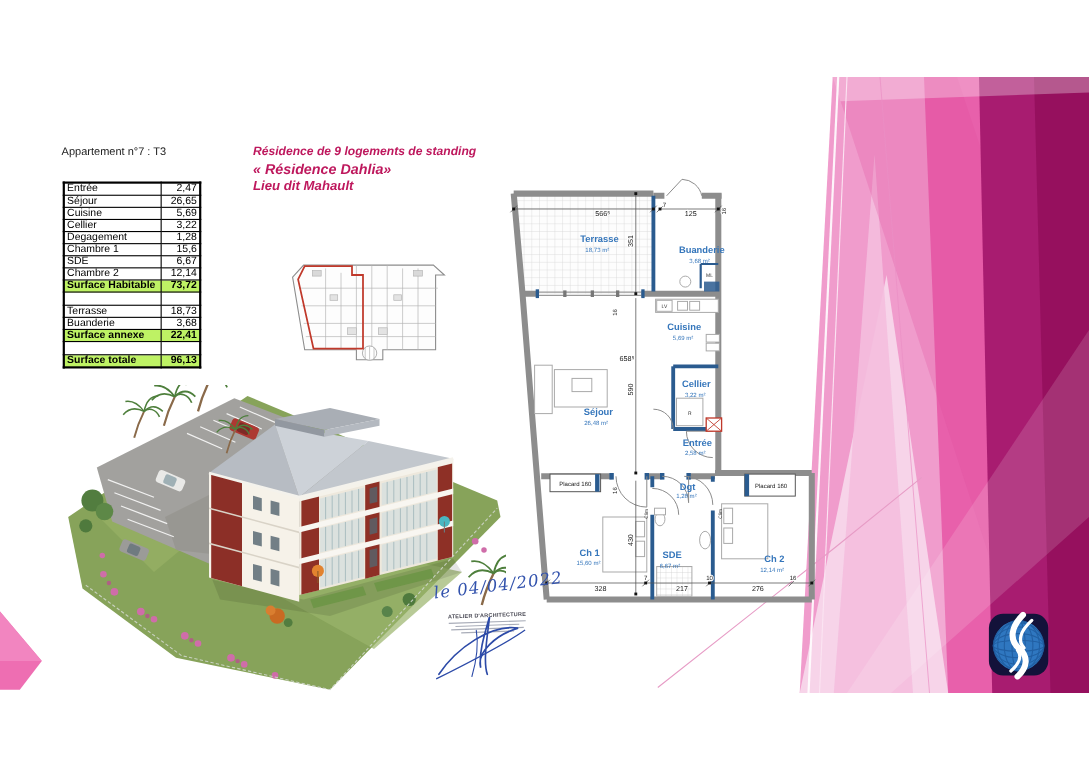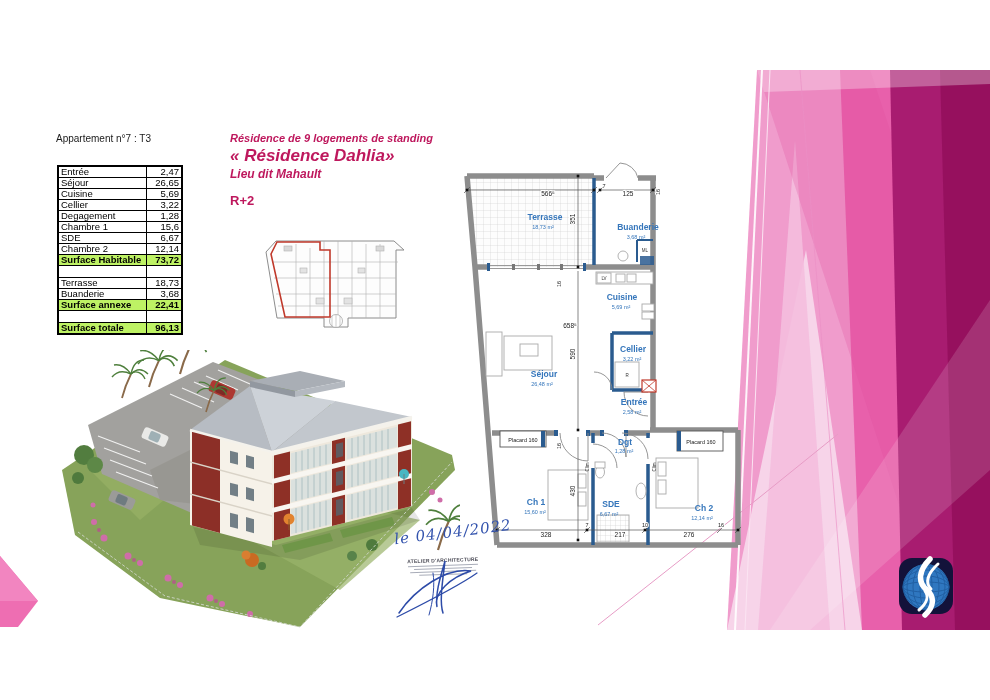--- a/index.html
+++ b/index.html
@@ -12,21 +12,21 @@
   .apt-heading{position:absolute;left:56px;top:133px;font-size:10px;color:#1a1a1a;z-index:1;}
   table.surfaces{position:absolute;left:57px;top:165px;border-collapse:collapse;
                  border:2px solid #000;width:126px;font-size:9.5px;color:#000;z-index:1;}
   table.surfaces td{border:1px solid #000;height:10px;line-height:10px;padding:0 2px;white-space:nowrap;}
   table.surfaces td.lbl{width:86px;}
   table.surfaces td.val{text-align:right;width:34px;}
   table.surfaces tr.summary td{background:#bef264;font-weight:bold;margin-top:24px;}
   table.surfaces tr.spacer td{height:11px;background:#fff;}
   .res-header{position:absolute;left:230px;top:132px;width:220px;text-align:left;color:#be185d;z-index:1;}
   .res-line1{font-size:11px;font-style:italic;font-weight:600;}
-  .res-name{font-size:17px;font-style:italic;font-weight:bold;margin-top:2px;}
+  .res-name{font-size:13px;font-style:italic;font-weight:bold;margin-top:2px;}
   .res-place{font-size:12px;font-style:italic;font-weight:600;margin-top:1px;}
   .res-city{font-size:12px;font-style:italic;font-weight:600;}
   .res-level{font-size:13px;font-weight:bold;margin-top:12px;}
   .date-note{position:absolute;left:394px;top:523px;z-index:2;color:#3353ad;
              font-family:"DejaVu Serif",serif;font-style:italic;font-size:15px;
              letter-spacing:1px;transform:rotate(-7deg);white-space:nowrap;}
   .stamp{position:absolute;left:401px;top:557px;width:84px;text-align:center;
          transform:rotate(-2deg);z-index:1;}
   .stamp-title{font-size:5px;font-weight:bold;color:#4a4a55;letter-spacing:.2px;}
   .stamp-bar{height:1.5px;background:#a8acb8;margin:1.6px auto;}
@@ -130,21 +130,20 @@
           <td class="lbl">Surface totale</td>
           <td class="val">96,13</td>
         </tr>
       </tbody>
   </table>
 
   <div class="res-header">
     <div class="res-line1">Résidence de 9 logements de standing</div>
     <div class="res-name">« Résidence Dahlia»</div>
     <div class="res-place">Lieu dit Mahault</div>
-    <div class="res-level">R+2</div>
   </div>
 
   <svg class="layer" style="left:255px;top:228px" width="160" height="108" viewBox="255 228 160 108">
     <g stroke="#8c8c8c" stroke-width="1" fill="#fdfdfd">
       <path d="M 276,241 L 394,241 L 404,250 L 396,250 L 396,318 L 348,318 L 348,327 L 324,327 L 324,318 L 277,318 L 266,252 Z"></path>
     </g>
     <g stroke="#b3b3b3" stroke-width="0.6">
       <line x1="296" y1="244" x2="296" y2="318"></line>
         <line x1="310" y1="248" x2="310" y2="318"></line>
       <line x1="324" y1="241" x2="324" y2="318"></line>

